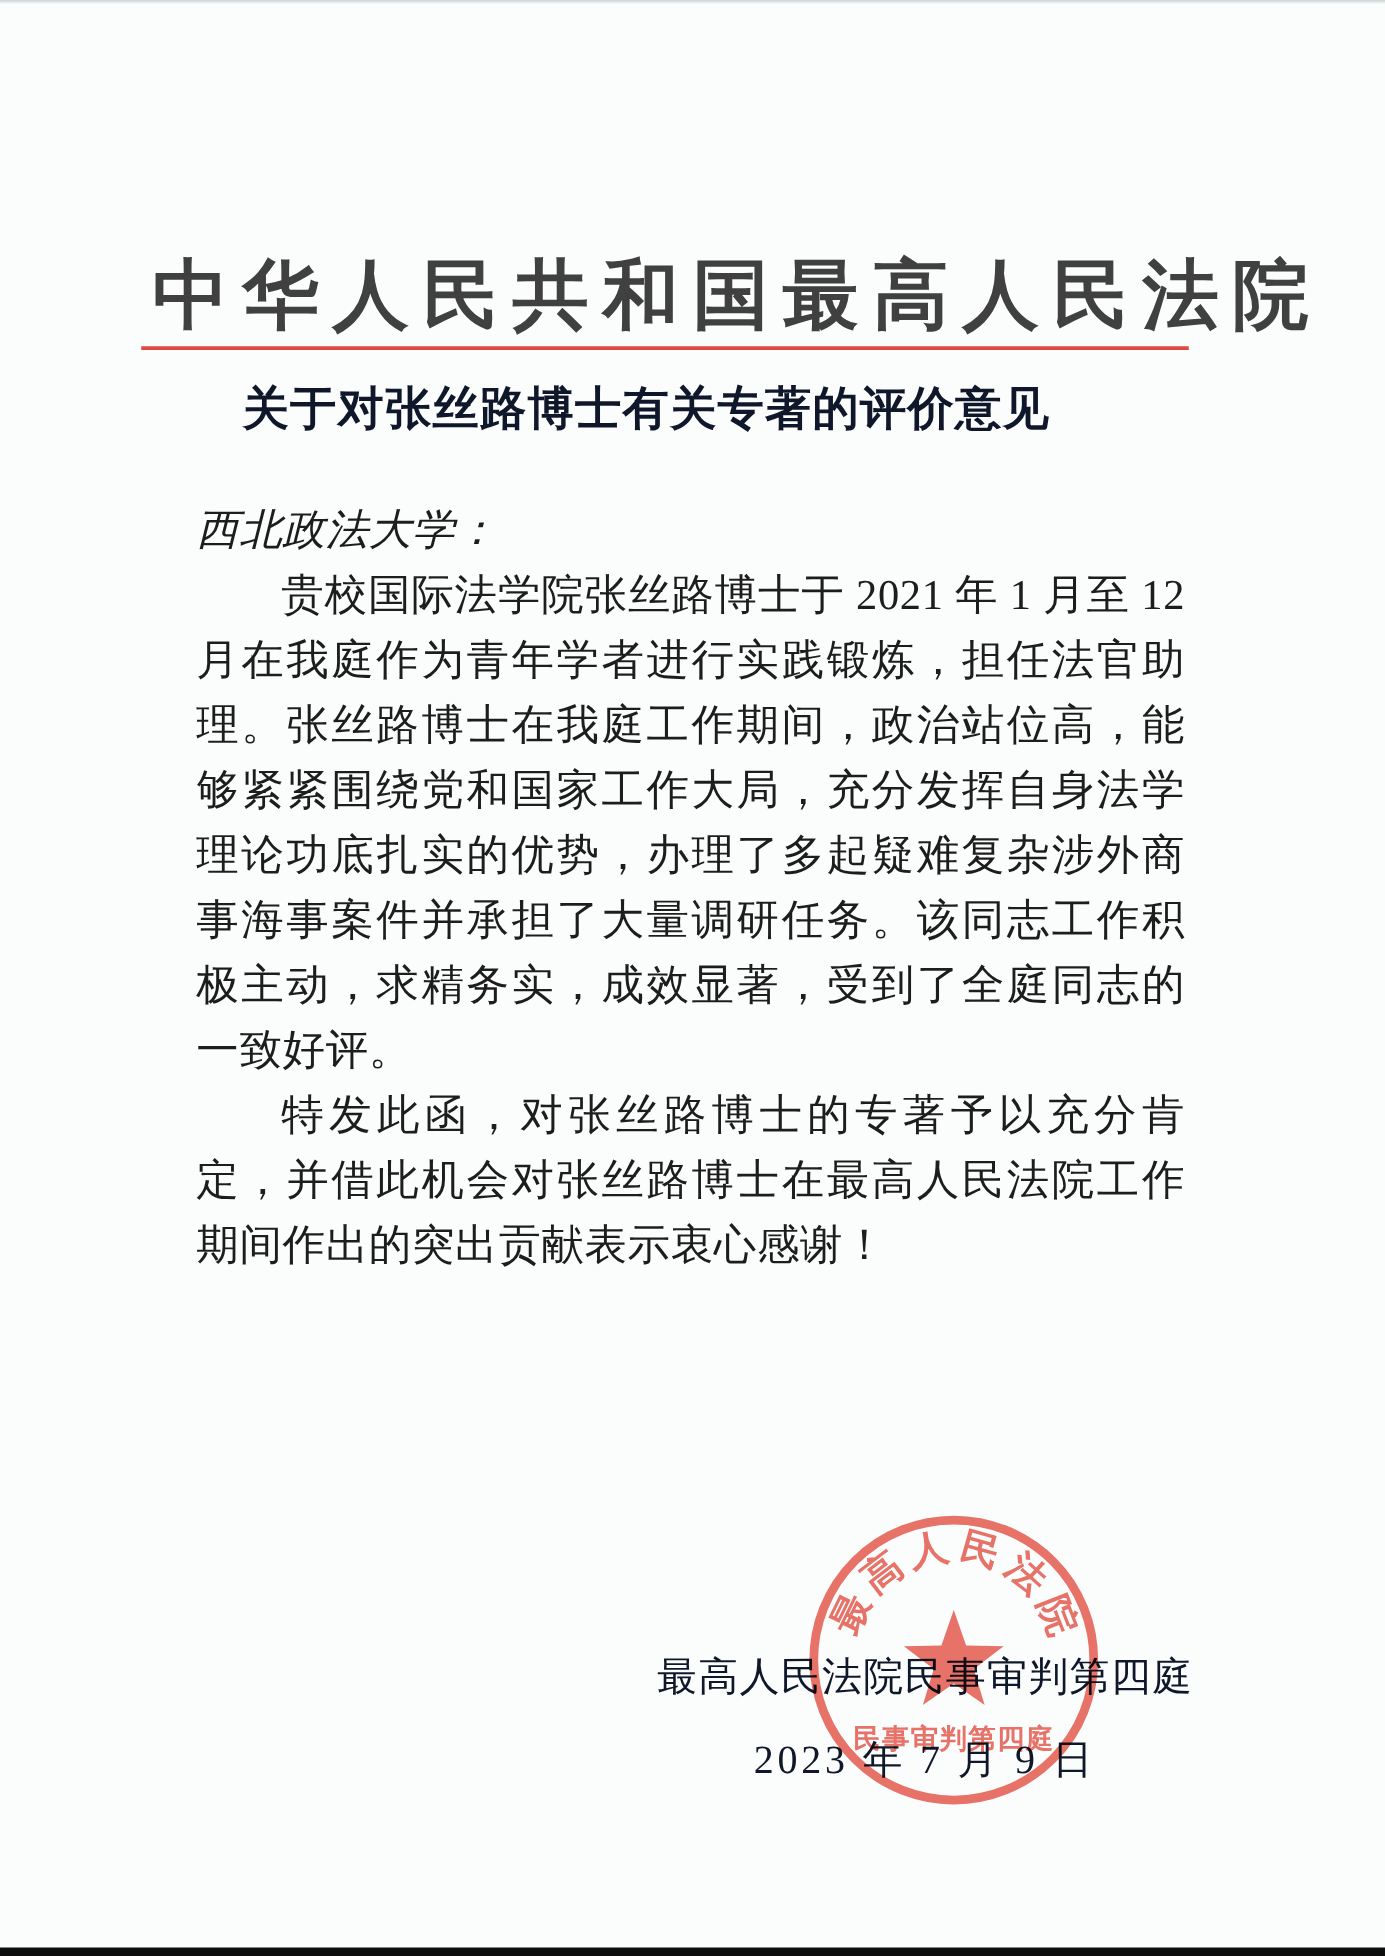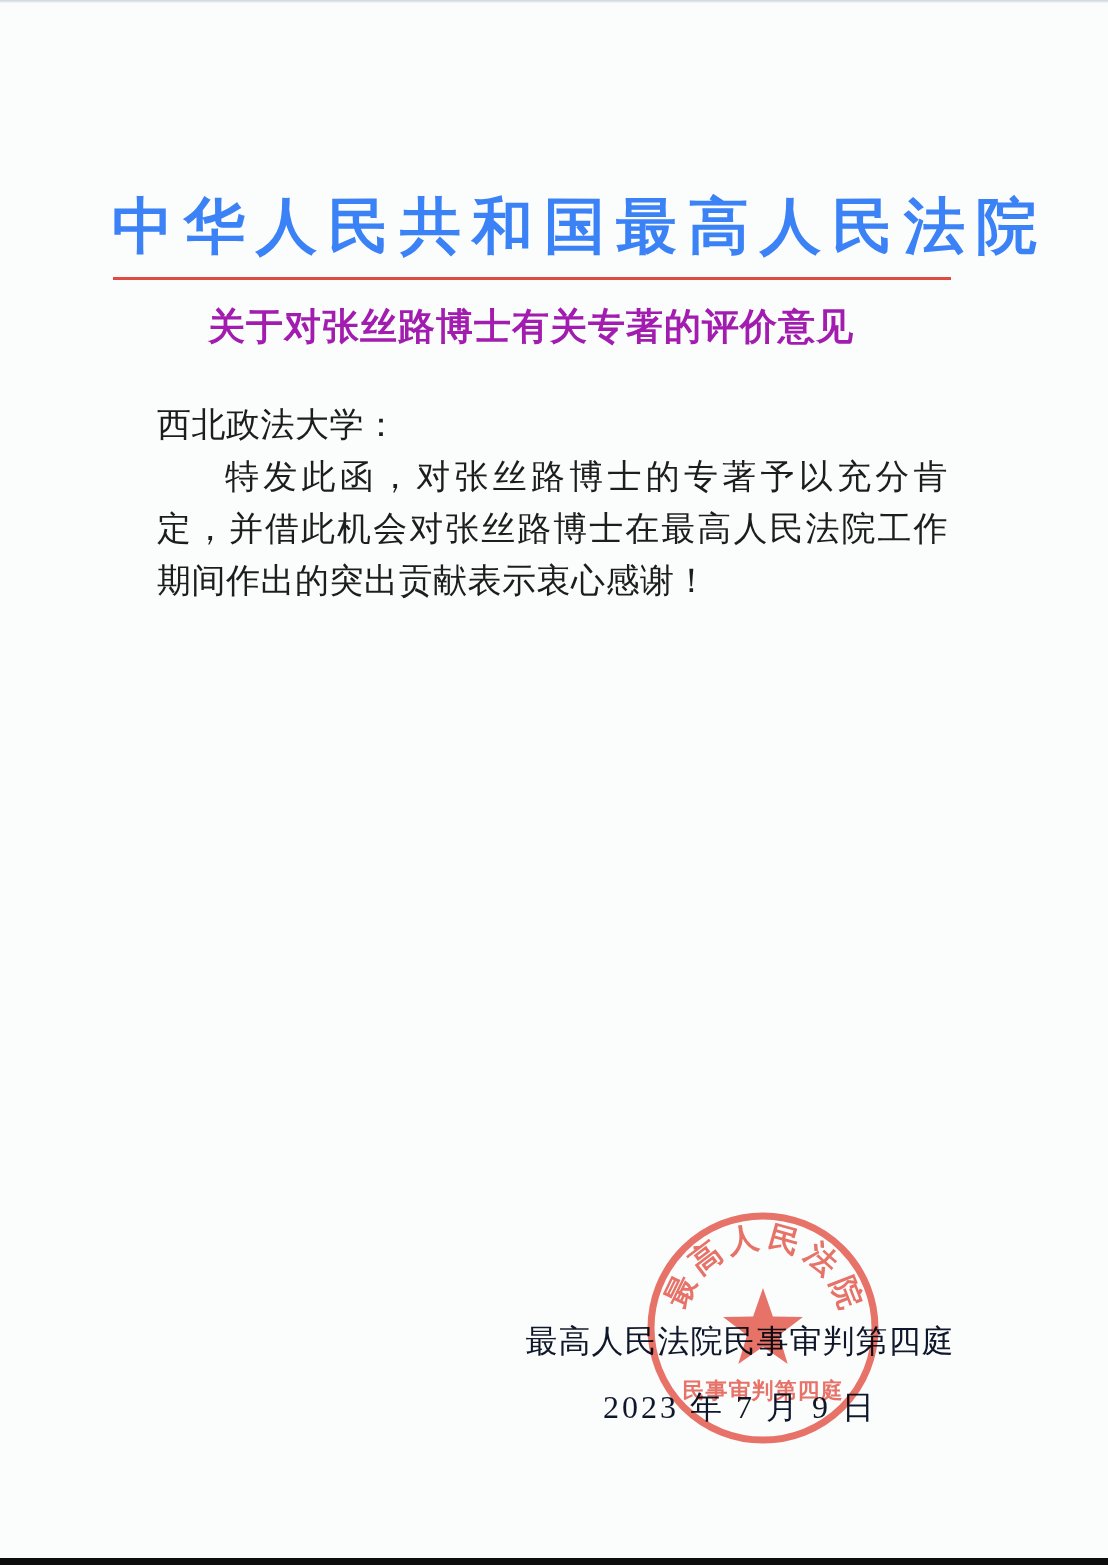--- a/index.html
+++ b/index.html
@@ -12,43 +12,43 @@
     position:absolute;inset:0;background:#fbfcfc;
   }
   .scan-top-edge{
     position:absolute;top:0;left:0;width:100%;height:3px;
     background:linear-gradient(180deg,#ccd4d8,#f6f8f8);
   }
   .scan-bottom-bar{
     position:absolute;bottom:0;left:0;width:100%;height:7px;background:#0d0d0d;
   }
   .letter-title{
-    position:absolute;top:186px;left:112px;width:840px;margin:0;
+    position:absolute;top:186px;left:112px;width:840px;margin:10px;
     text-align:center;white-space:nowrap;
     font-size:61px;font-weight:bold;letter-spacing:11px;
-    color:#3b82f6;
+    color:#404040;
     font-family:"Liberation Serif","DejaVu Serif",serif;
   }
   .red-rule{
     position:absolute;top:277px;left:113px;width:838px;height:3px;
     background:#df4a41;
   }
   .subject{
-    position:absolute;top:302px;left:112px;width:838px;margin:0;
+    position:absolute;top:302px;left:98px;width:838px;margin:0;
     text-align:center;white-space:nowrap;
-    font-size:37px;font-weight:bold;letter-spacing:1px;color:#a21caf;
+    font-size:37px;font-weight:bold;letter-spacing:1px;color:#0f172a;
     font-family:"Liberation Sans","DejaVu Sans",sans-serif;
   }
   .body-text{
     position:absolute;top:399px;left:157px;width:791px;
     font-size:34px;line-height:52px;color:#1d1d1d;
     text-align:justify;letter-spacing:0.5px;
   }
   .body-text p{margin:0;text-indent:2em;}
-  .body-text p.salutation{text-indent:0;}
+  .body-text p.salutation{text-indent:0;font-style:italic;}
   .sign-block{
     position:absolute;top:1320px;left:510px;width:460px;
     text-align:center;color:#0f172a;z-index:2;
   }
   .sign-line{font-size:32px;line-height:42px;letter-spacing:1px;}
   .date-line{font-size:32px;line-height:42px;letter-spacing:3px;margin-top:24px;}
   .seal{
     position:absolute;left:641px;top:1206px;width:244px;height:244px;
     z-index:3;mix-blend-mode:multiply;opacity:0.88;
   }
@@ -69,20 +69,21 @@
   <div class="scan-top-edge"></div>
 
   <h1 class="letter-title">中华人民共和国最高人民法院</h1>
 
   <div class="red-rule"></div>
 
   <h2 class="subject">关于对张丝路博士有关专著的评价意见</h2>
 
   <div class="body-text">
     <p class="salutation">西北政法大学：</p>
+    <p>贵校国际法学院张丝路博士于 2021 年 1 月至 12 月在我庭作为青年学者进行实践锻炼，担任法官助理。张丝路博士在我庭工作期间，政治站位高，能够紧紧围绕党和国家工作大局，充分发挥自身法学理论功底扎实的优势，办理了多起疑难复杂涉外商事海事案件并承担了大量调研任务。该同志工作积极主动，求精务实，成效显著，受到了全庭同志的一致好评。</p>
     <p>特发此函，对张丝路博士的专著予以充分肯定，并借此机会对张丝路博士在最高人民法院工作期间作出的突出贡献表示衷心感谢！</p>
   </div>
 
   <div class="sign-block">
     <div class="sign-line">最高人民法院民事审判第四庭</div>
     <div class="date-line">2023 年 7 月 9 日</div>
   </div>
 
   <svg class="seal" viewBox="0 0 244 244" xmlns="http://www.w3.org/2000/svg">
     <circle cx="122" cy="122" r="112" fill="none" stroke="#e75f54" stroke-width="7"></circle>

